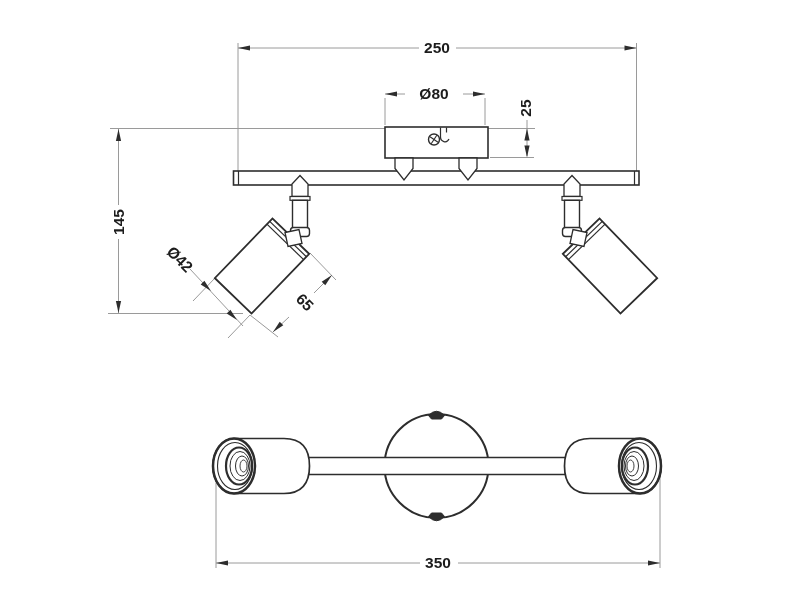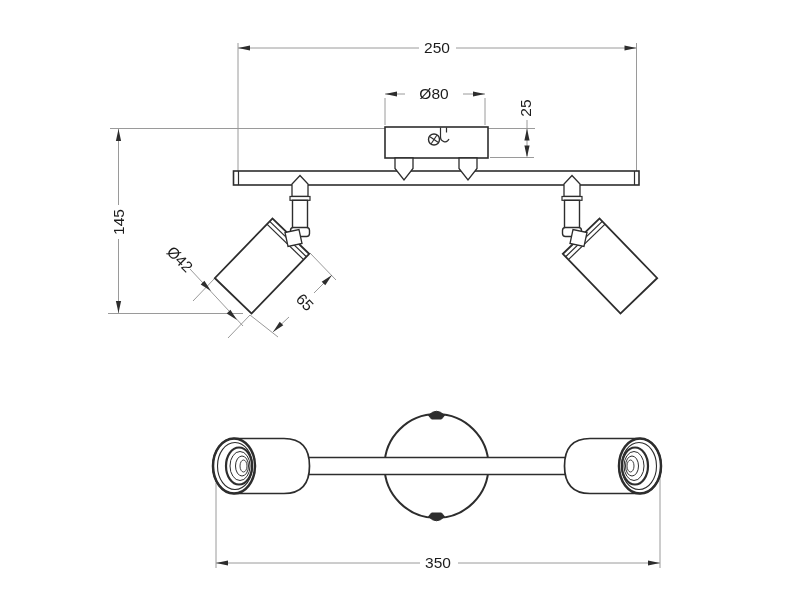--- a/index.html
+++ b/index.html
@@ -2,21 +2,21 @@
 <html style="--background: #ffffff; --outline: #2d2d2d; --dimension-line: #9a9a9a; --text: #1c1c1c;"><head>
 <meta charset="utf-8">
 <style>
   :root{
     --background:#ffffff;
     --outline:#2d2d2d;
     --dimension-line:#9a9a9a;
     --text:#1c1c1c;
   }
   html,body{margin:0;padding:0;background:var(--background);}
-  .stage{width:800px;height:588px;position:relative;background:var(--background);overflow:hidden;}
+  .stage{width:800px;height:588px;position:relative;background:var(--background);overflow:hidden;font-weight:bold;}
   svg{display:block;}
   svg text{
     font-family:"Liberation Sans", sans-serif;
     font-size:15.5px;
     fill:var(--text);
   }
   .outline{stroke:var(--outline);fill:none;}
   .solid{stroke:var(--outline);fill:#ffffff;}
   .dim{stroke:var(--dimension-line);stroke-width:1;fill:none;}
   .arrow{fill:var(--outline);stroke:none;}

